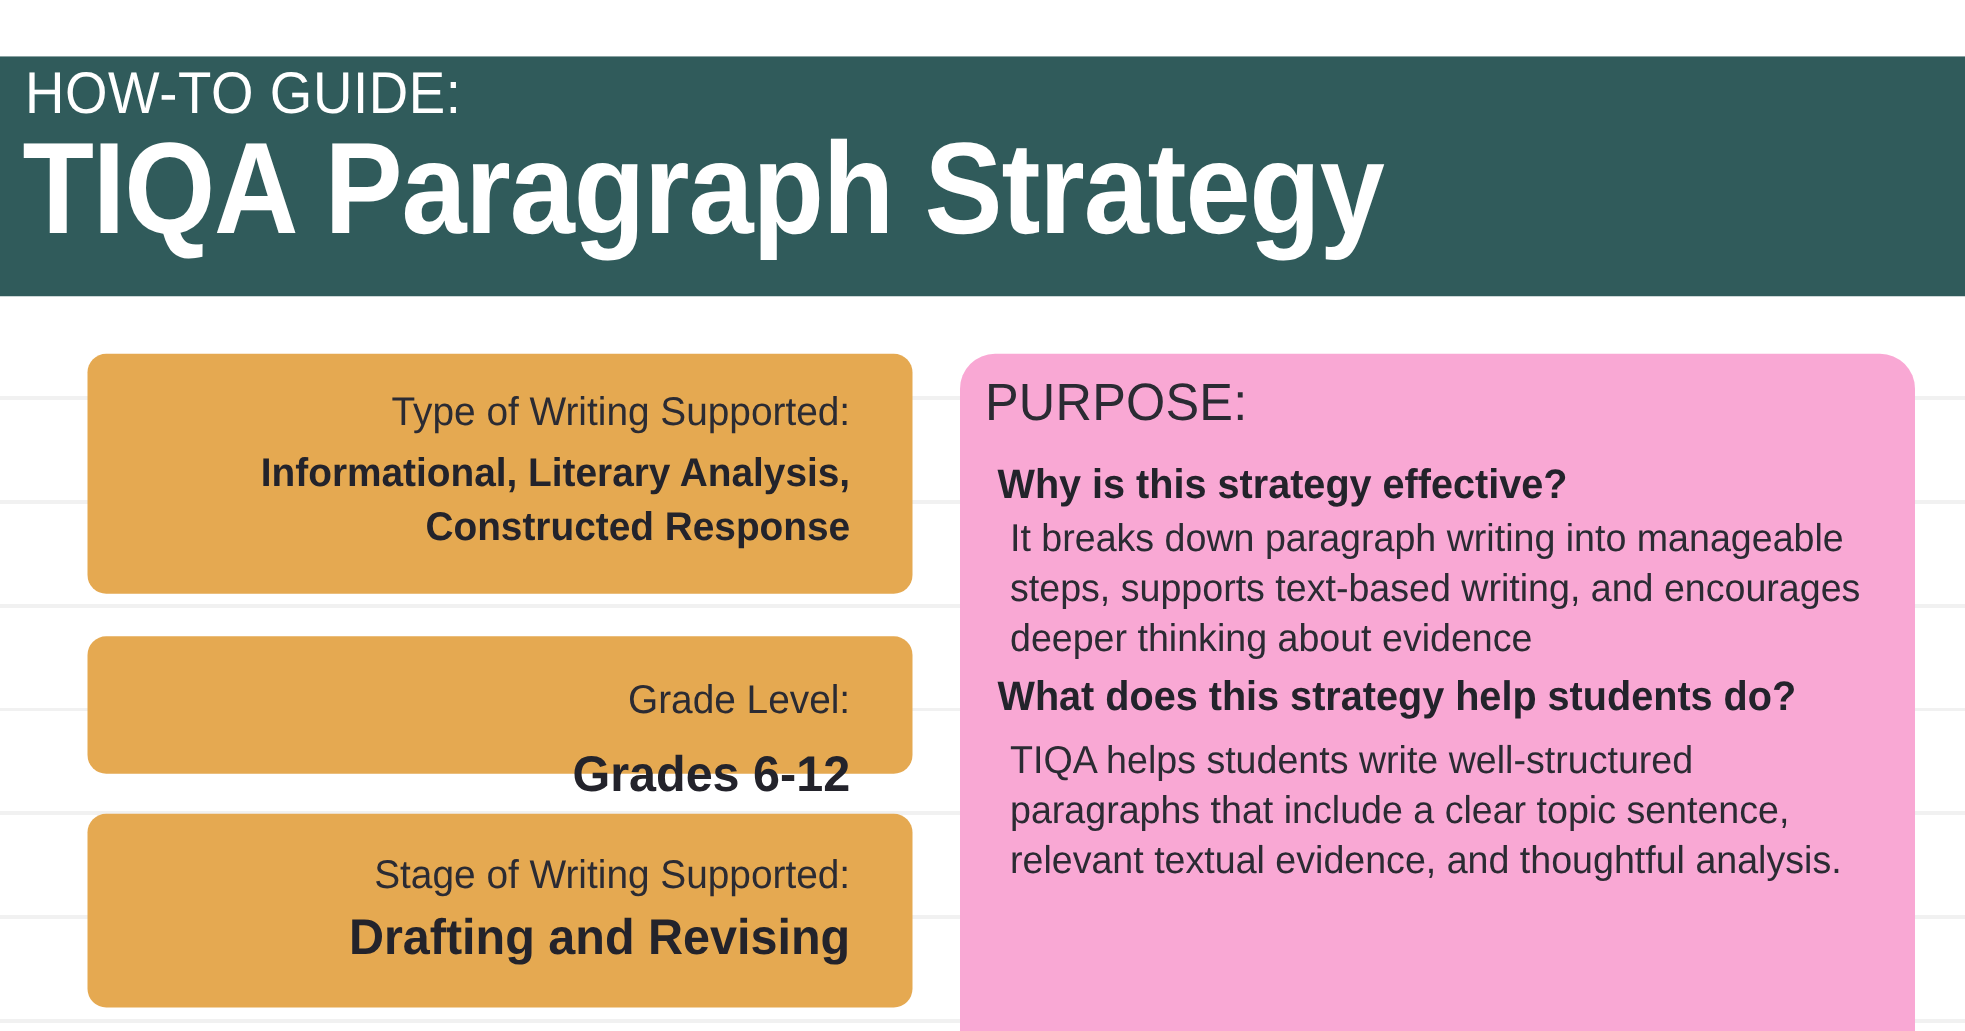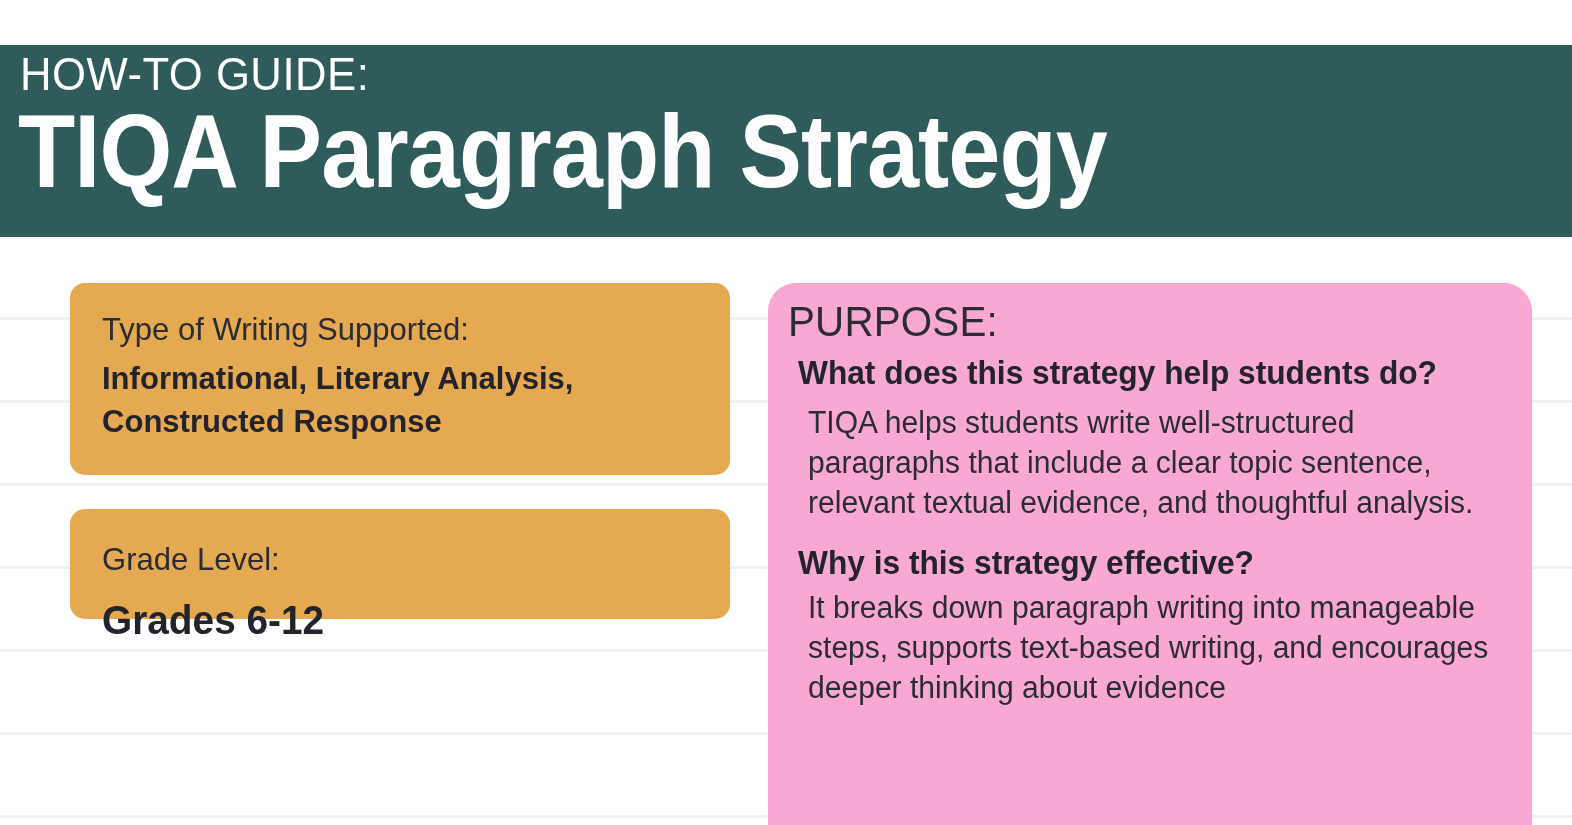--- a/index.html
+++ b/index.html
@@ -67,20 +67,21 @@
     transform:scaleX(0.90);
     transform-origin:left top;
   }
 
   
   #left-col {
     position:absolute;
     left:70px; top:238px;
     width:660px;
     z-index:1;
+    text-align:right;
   }
   .info-card {
     width:660px;
     background:#e5a951;
     border-radius:15px;
     padding:26px 32px 24px 32px;
     margin-bottom:0;
   }
   .card-label {
     font-size:32px;
@@ -166,32 +167,36 @@
     <div class="info-card" id="card-0">
       <div class="card-label">Type of Writing Supported:</div>
       <div class="card-value">Informational, Literary Analysis, Constructed Response</div>
     </div>
 
     <div class="info-card" id="card-1">
       <div class="card-label">Grade Level:</div>
       <div class="card-value">Grades 6-12</div>
     </div>
 
+    <div class="info-card" id="card-2">
+      <div class="card-label">Stage of Writing Supported:</div>
+      <div class="card-value">Drafting and Revising</div>
+    </div>
 
   </div>
 
   <div id="purpose-panel">
 
     <div id="purpose-heading">PURPOSE:</div>
+
+    <div class="q-block" id="q-block-1">
+      <div class="q-title">Why is this strategy effective?</div>
+      <div class="q-body">It breaks down paragraph writing into manageable steps, supports text-based writing, and encourages deeper thinking about evidence</div>
+    </div>
 
     <div class="q-block" id="q-block-0">
       <div class="q-title">What does this strategy help students do?</div>
       <div class="q-body">TIQA helps students write well-structured paragraphs that include a clear topic sentence, relevant textual evidence, and thoughtful analysis.</div>
     </div>
 
-    <div class="q-block" id="q-block-1">
-      <div class="q-title">Why is this strategy effective?</div>
-      <div class="q-body">It breaks down paragraph writing into manageable steps, supports text-based writing, and encourages deeper thinking about evidence</div>
-    </div>
-
   </div>
 
 </div>
 
 </body></html>

